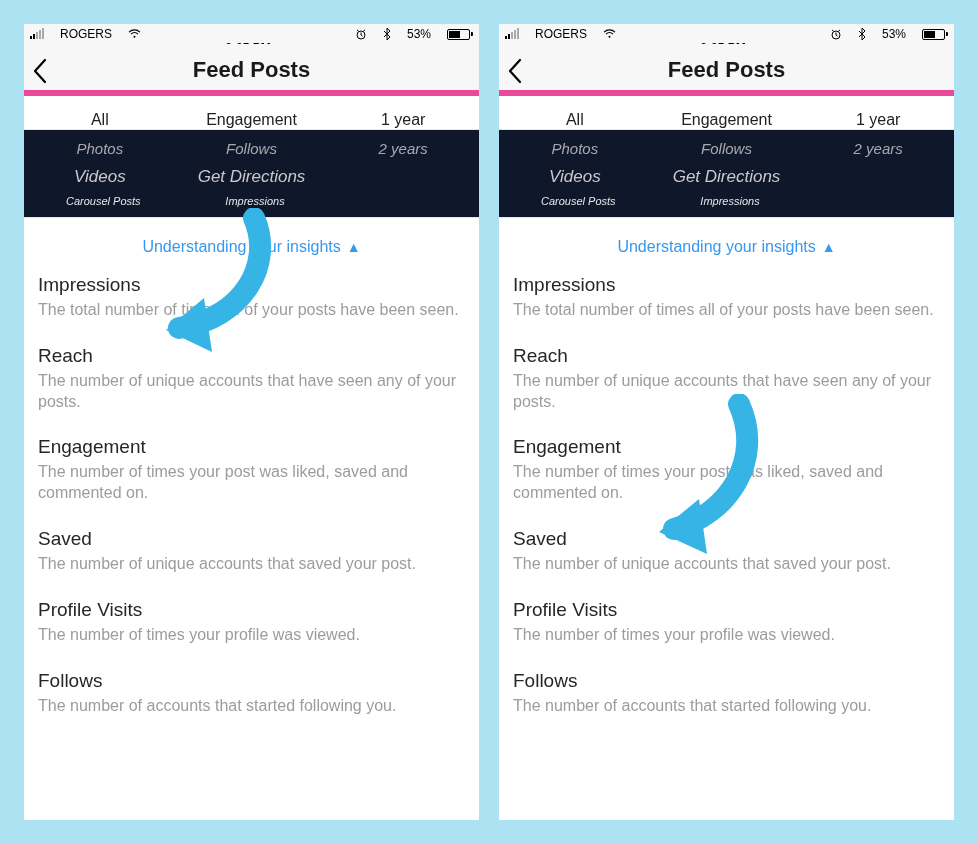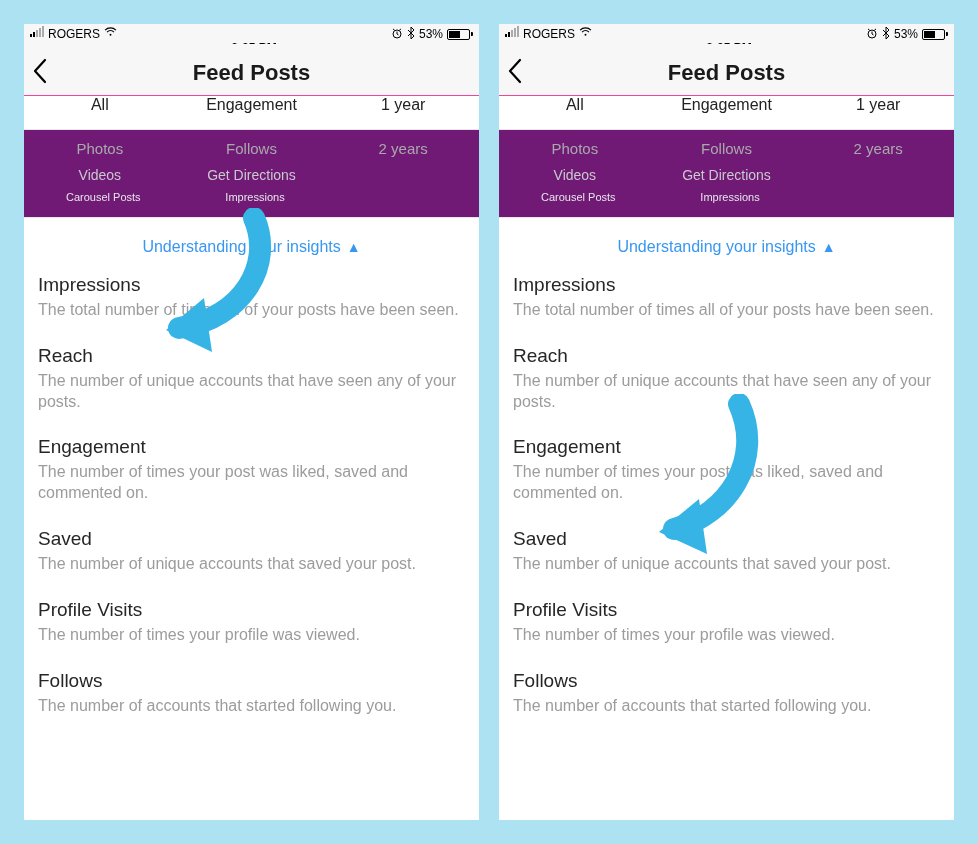--- a/index.html
+++ b/index.html
@@ -29,21 +29,22 @@
     display: flex;
     align-items: center;
     justify-content: space-between;
     padding: 0 6px;
     font-size: 12px;
     font-weight: 500;
     color: #000;
   }
   .status-left, .status-right {
     display: flex;
-    gap: 4px;
+    align-items: center;
+    gap: 16px;
   }
   .signal-bars { display: inline-flex; align-items: flex-end; gap: 1px; height: 10px; }
   .signal-bars span { width: 2px; background: #000; display: inline-block; }
   .signal-bars span.off { background: #aaa; }
   .signal-bars span:nth-child(1){height:3px}
   .signal-bars span:nth-child(2){height:5px}
   .signal-bars span:nth-child(3){height:7px}
   .signal-bars span:nth-child(4){height:9px}
   .signal-bars span:nth-child(5){height:11px}
   .wifi-icon svg { width: 13px; height: 10px; display:block; }
@@ -60,59 +61,60 @@
   }
   .battery-tip {
     width: 2px; height: 4px; background:#000; margin-left:1px; border-radius: 0 1px 1px 0;
   }
   .time { font-weight: 600; margin-top: 28px; }
 
   
   .nav-header {
     background: #f7f7f7;
     height: 52px;
-    border-bottom: 1px solid #ec4899;
+    border-bottom: 6px solid #ec4899;
     display: flex;
     align-items: center;
     justify-content: center;
     position: relative;
     padding-top: 6px;
   }
   .back-btn {
     position: absolute;
     left: 8px;
     top: 14px;
     cursor: pointer;
   }
   .back-btn svg { display:block; }
   .nav-title { font-size: 22px; font-weight: 700; color:#1a1a1a; }
 
   
   .filters-row {
     height: 34px;
     border-bottom: 1px solid #e6e6e8;
     display: flex;
-    align-items:flex-start;
+    align-items:flex-end;
     background:#fff;
   }
   .filters-row .col {
     flex:1; text-align:center; font-size:16px; color:#222; font-weight:400;
   }
 
   
   .picker-area {
     height: 88px;
     border-bottom: 1px solid #e6e6e8;
     display:flex;
-    background:#701a75;
+    background:#0f172a;
     position: relative;
+    font-style: italic;
   }
   .picker-col { flex:1; text-align:center; padding-top: 10px; }
   .picker-line1 { font-size:15px; color:#a9a9ad; }
-  .picker-line2 { font-size:14px; color:#c9c9ce; margin-top: 10px; }
+  .picker-line2 { font-size:17px; color:#c9c9ce; margin-top: 10px; }
   .picker-line3 { font-size:11px; color:#e6e6ea; margin-top: 8px; margin-left: 7px; }
 
   
   .insights-link {
     text-align:center;
     color:#3897f0;
     font-size:16px;
     padding: 20px 0 18px 0;
     font-weight:400;
     display:flex;

